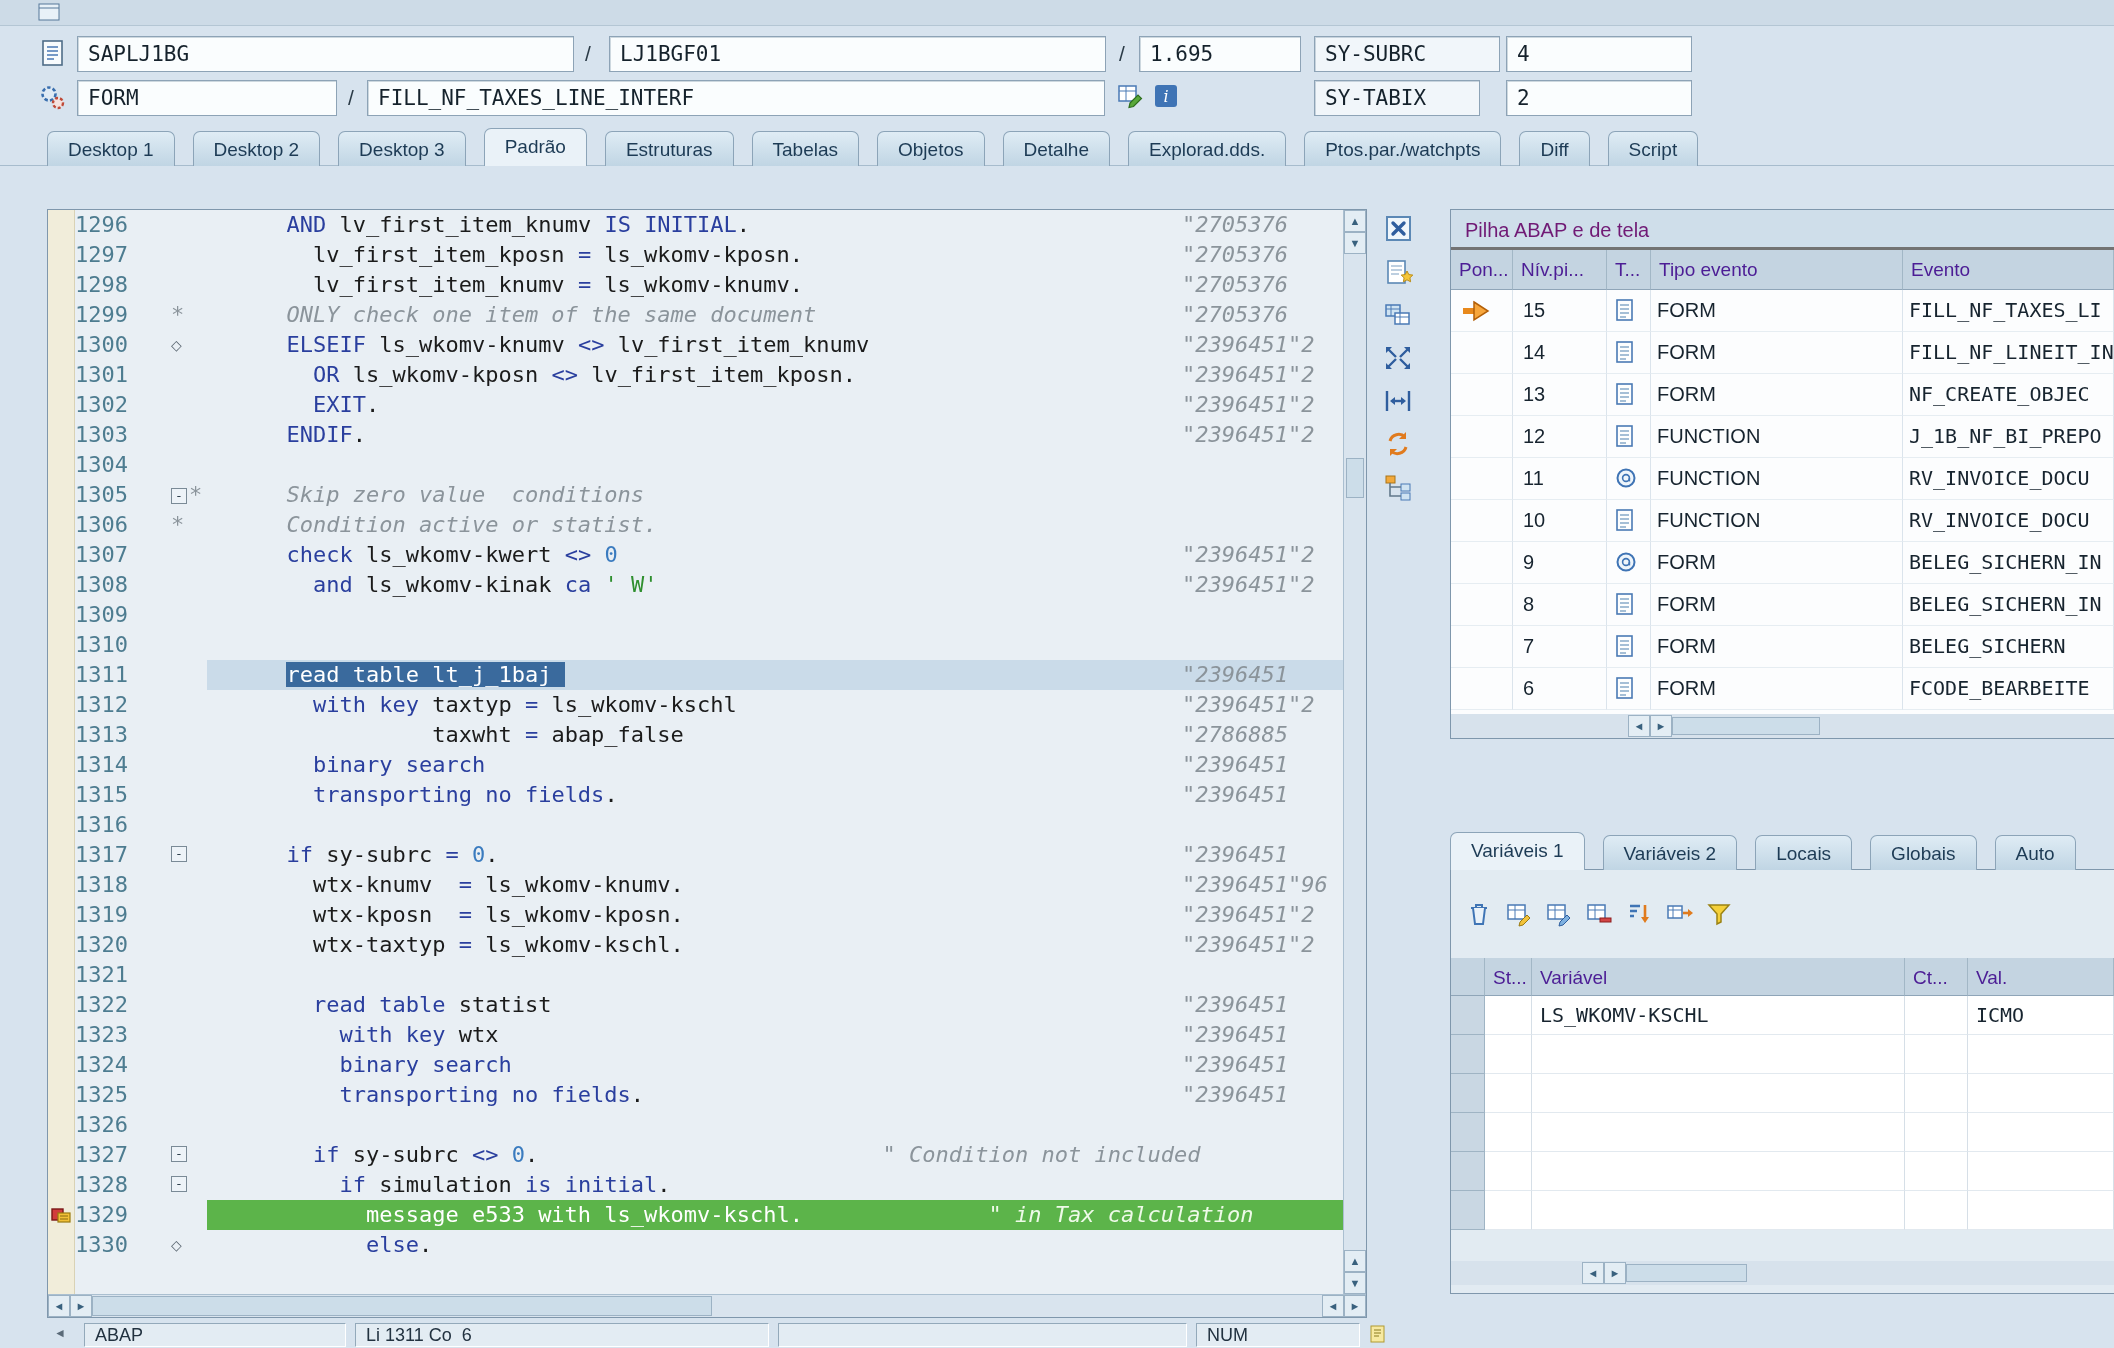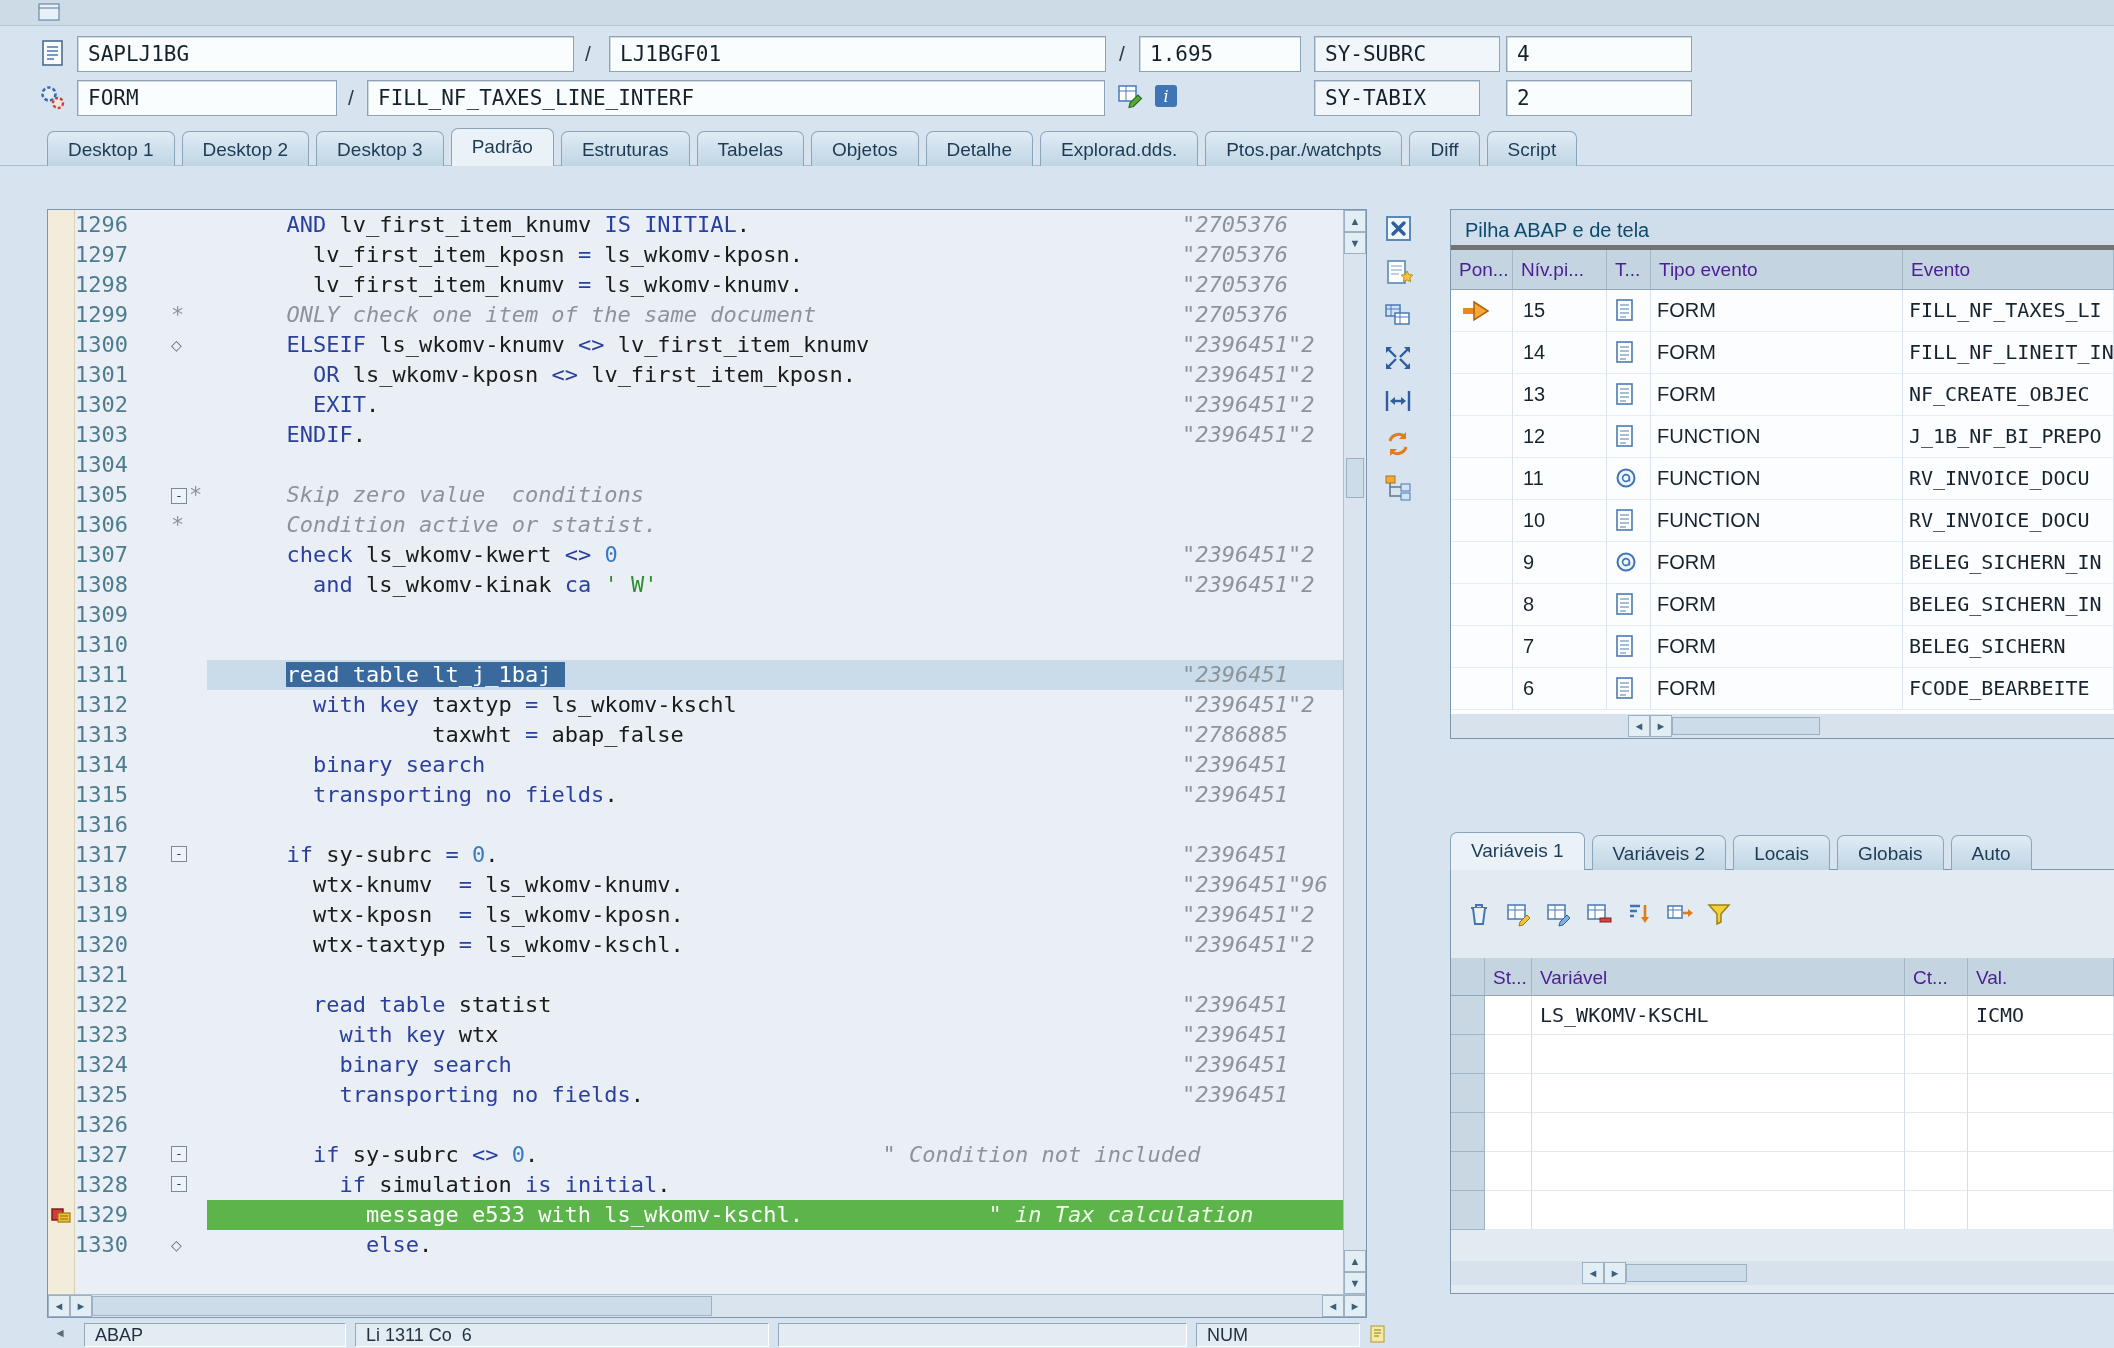--- a/index.html
+++ b/index.html
@@ -6,21 +6,21 @@
 body{background:#c9d6e2}
 #root{position:relative;width:2114px;height:1348px;overflow:hidden;background:#d7e3ee;font-family:"Liberation Sans",sans-serif;color:#17242f}
 
 #topstrip{position:absolute;left:0;top:0;width:2114px;height:26px;background:#cddbe7;border-bottom:1px solid #b4c6d4}
 
 .hfield{position:absolute;height:36px;background:#fafdfe;border:1px solid #8da3b6;box-shadow:inset 1px 1px 0 rgba(120,145,165,.35);font:21px/34px "DejaVu Sans Mono",monospace;padding:0 10px;white-space:pre;overflow:hidden;color:#15222c}
 .hlabel{background:#f1f6fa}
 .slash{position:absolute;font:21px/36px "Liberation Sans",sans-serif;color:#2a3a46}
 .hicon{position:absolute;width:32px;height:32px}
 
-.tabstrip{position:absolute;height:38px;display:flex;align-items:flex-end;gap:7px;z-index:2}
+.tabstrip{position:absolute;height:38px;display:flex;align-items:flex-end;gap:18px;z-index:2}
 .tab{height:35px;padding:0 20px;font:19px/35px "Liberation Sans",sans-serif;color:#1d3b55;background:linear-gradient(#dfecf5,#c0d5e4);border:1px solid #8ca4b8;border-bottom:none;border-radius:7px 7px 0 0;white-space:nowrap}
 .tab.active{background:#eaf2f8;height:38px}
 #tabline{position:absolute;left:0;top:165px;width:2114px;height:1px;background:#a7bccd}
 
 #editor{position:absolute;left:47px;top:209px;width:1320px;height:1109px;background:#e9eff4;border:1px solid #7f97ac}
 #gutter{position:absolute;left:0;top:0;bottom:23px;width:27px;background:#f1edda;border-right:1px solid #d9d2b5;z-index:3}
 #bp{position:absolute;left:2px;top:0;display:none}
 #lines{position:absolute;left:27px;top:0;right:23px;bottom:23px;overflow:hidden}
 .eline{display:flex;height:30px;font:22px/30px "DejaVu Sans Mono",monospace;white-space:pre}
 .lnum{width:96px;text-align:left;padding-right:12px;color:#4d7c90;flex:none}
@@ -41,21 +41,21 @@
 .sb-v .sbtn{position:absolute;left:0}
 .sb-h{position:absolute;left:0;right:0;bottom:0;height:23px;background:#d9e4ee;border-top:1px solid #aabfd0;display:flex;align-items:center}
 .sbtn{width:22px;height:22px;background:#e3edf4;border:1px solid #9cb2c4;color:#39617e;font-size:11px;line-height:20px;text-align:center;flex:none}
 .sthumb{background:#ccdde9;border:1px solid #9cb2c4}
 .track{flex:1}
 
 #etools{position:absolute;left:1380px;top:214px;width:38px;display:flex;flex-direction:column;gap:13px;align-items:center}
 .etool{width:34px;height:30px}
 
 #stackpanel{position:absolute;left:1450px;top:209px;width:664px;height:530px;background:#fcfdfe;border:1px solid #7f97ac;border-right:none;overflow:hidden}
-.ptitle{height:40px;background:#cfdeea;border-bottom:5px solid #737373;font:20px/40px "Liberation Sans",sans-serif;padding-left:14px;color:#0c4a6e}
+.ptitle{height:40px;background:#cfdeea;border-bottom:3px solid #737373;font:20px/40px "Liberation Sans",sans-serif;padding-left:14px;color:#701a75}
 .stk-h{display:flex;height:40px;background:#c4d4e1}
 .sh{border-right:1px solid #a2b7c6;border-bottom:1px solid #8fa5b8;font:19px/39px "Liberation Sans",sans-serif;padding-left:8px;white-space:nowrap;overflow:hidden;color:#4c1d95}
 .srow{display:flex;height:42px;background:#fcfdfe}
 .scell{border-right:1px solid #dbe4ec;border-bottom:1px solid #e6edf2;overflow:hidden;white-space:nowrap}
 .w-pon{width:62px;flex:none}.w-niv{width:94px;flex:none}.w-t{width:44px;flex:none}.w-tipo{width:252px;flex:none}.w-ev{flex:1}
 .niv{font:20px/41px "Liberation Sans",sans-serif;padding-left:10px}
 .tipo{font:20px/41px "Liberation Sans",sans-serif;padding-left:6px}
 .ev{font:20px/41px "DejaVu Sans Mono",monospace;padding-left:6px}
 .pon{padding:10px 0 0 8px}
 .ticon{padding:8px 0 0 8px}

